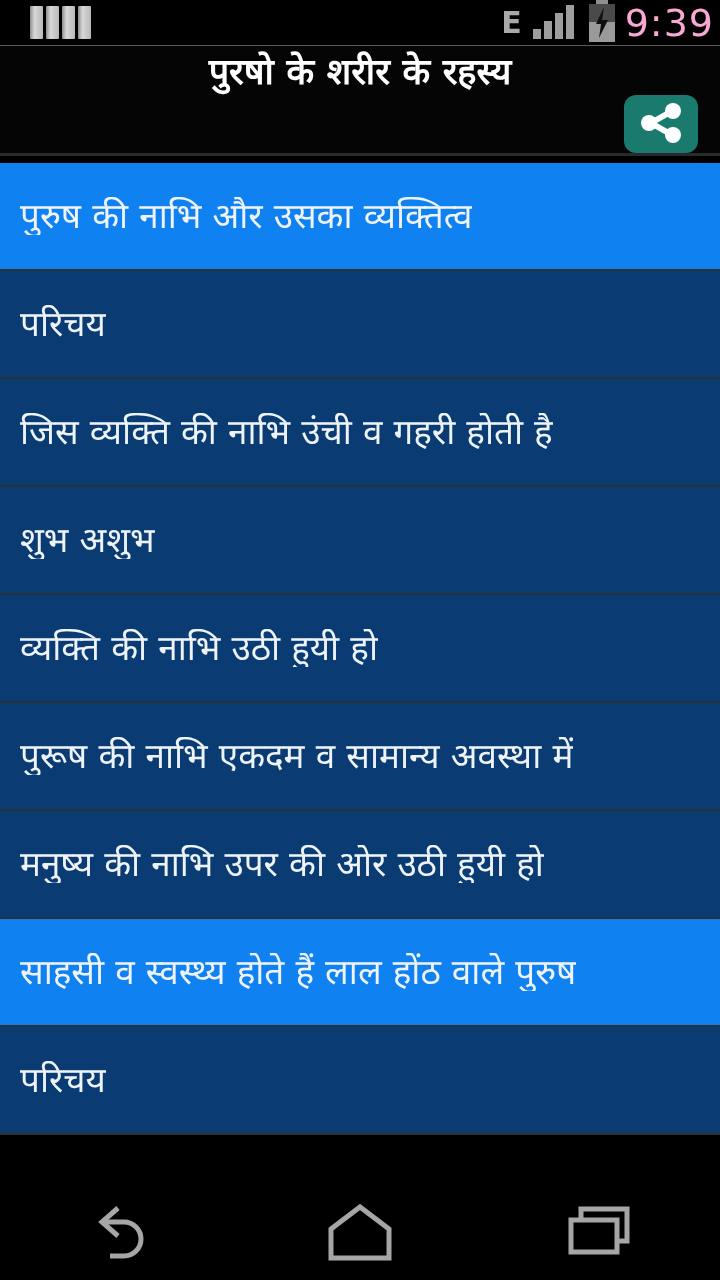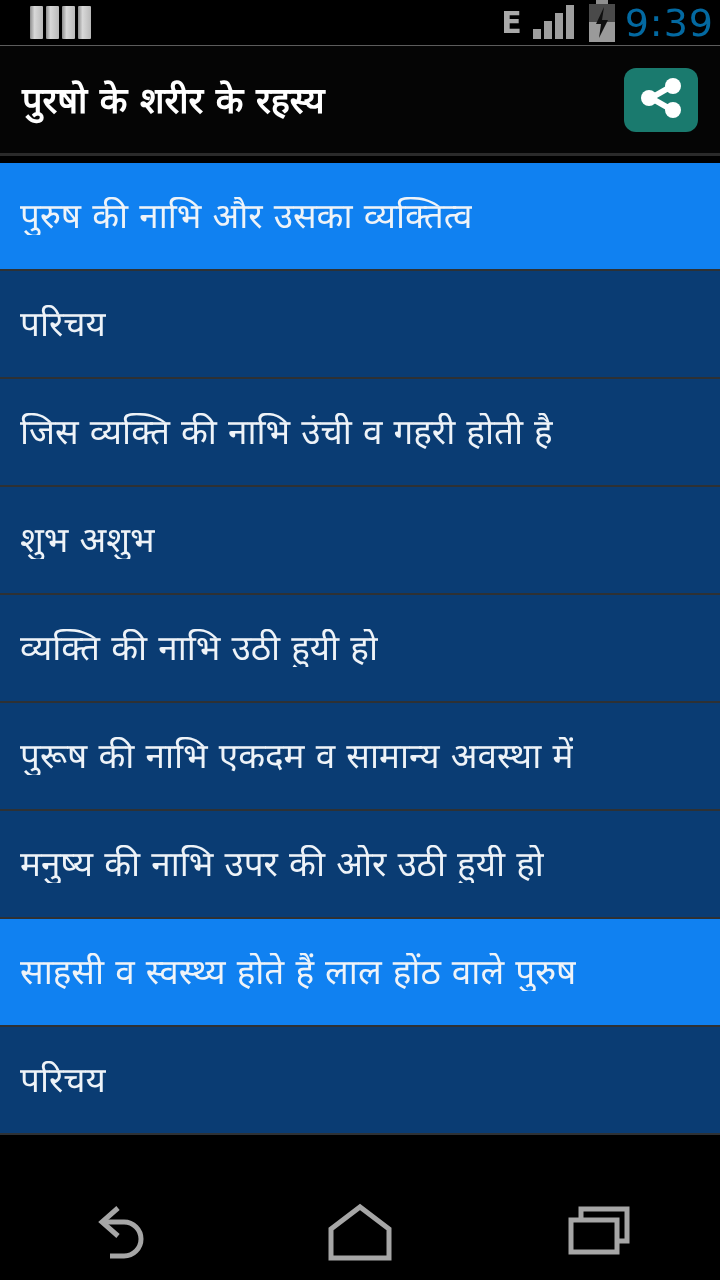--- a/index.html
+++ b/index.html
@@ -39,37 +39,38 @@
     gap: 9px;
   }
   .net-type {
     color: #a9a9a9;
     font-size: 30px;
     font-weight: 600;
     line-height: 1;
     margin-right: 2px;
   }
   .time {
-    color: #0369a1;
+    color: #f9a8d4;
     font-size: 38px;
     line-height: 1;
     letter-spacing: 1px;
   }
 
   
   .header {
     position: absolute;
     top: 45px; left: 0;
     width: 100%;
     height: 108px;
     background: var(--header-bg);
     border-top: 1px solid rgba(255,255,255,0.35);
     display: flex;
     align-items: center;
     padding: 0 22px;
+    flex-direction: column;
   }
   .header-title {
     color: #ffffff;
     font-size: 36px;
     font-weight: bold;
     white-space: nowrap;
   }
   .share-button {
     margin-left: auto;
     width: 74px;

